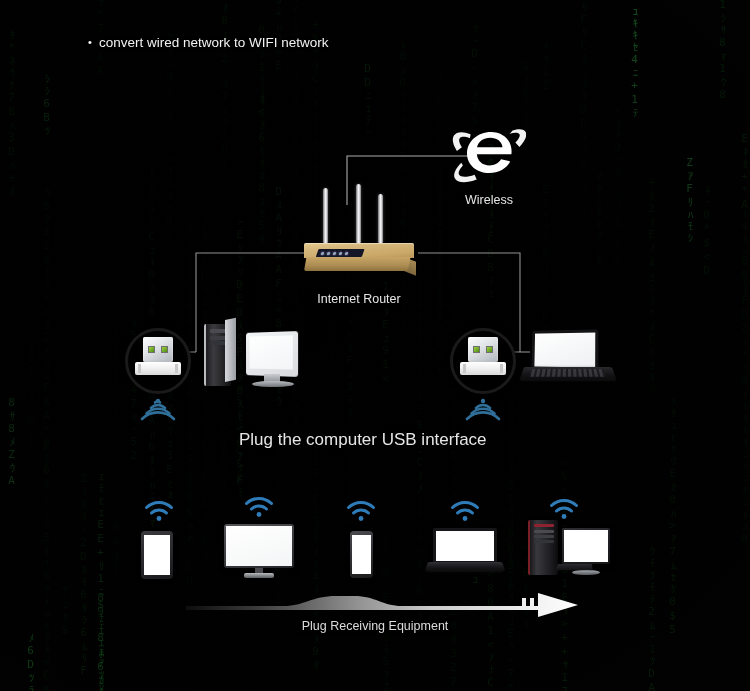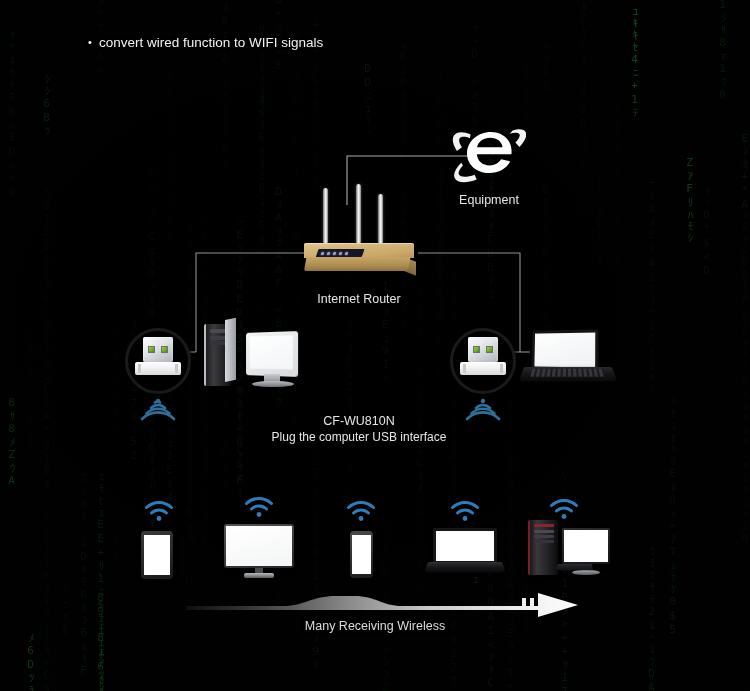--- a/index.html
+++ b/index.html
@@ -416,21 +416,21 @@
       <div class="rain vlit" style="left: 683px; top: 156px;">ZｱFﾘﾊﾓｼ</div>
       <div class="rain " style="left: 700px; top: 184px;">ﾈｰ0*$&lt;D</div>
       <div class="rain " style="left: 716px; top: -54px;">8Zｰﾘ1ｼｻ8ﾏ1ｳ8</div>
       <div class="rain dim" style="left: 738px; top: 254px;">BBﾇFDZﾈ*ﾗ9ﾊｶｶｶｵﾆﾒﾆﾎﾆﾊﾕ0</div>
       <div class="rain dim" style="left: 738px; top: 208px;">ｶ4ﾘ&gt;*ﾋﾏ</div>
       <div class="rain " style="left: 738px; top: 132px;">Eﾈｶ+*A</div>
     </div>
   <div id="vign"></div>
 
   <div id="bullets">
-    <div class="bullet">convert wired function to WIFI signals</div>
+    <div class="bullet">convert wired network to WIFI network</div>
   </div>
 
   <svg id="lines" width="750" height="691">
 
     <polyline points="347,205 347,156 470,156" fill="none" stroke="#c9c9c9" stroke-width="1.1" opacity=".85"></polyline>
 
     <polyline points="345,253 196,253 196,352" fill="none" stroke="#b5b5b5" stroke-width="1.1" opacity=".8"></polyline>
     <polyline points="196,352 172,352" fill="none" stroke="#b5b5b5" stroke-width="1.1" opacity=".8"></polyline>
 
     <polyline points="418,253 520,253 520,352" fill="none" stroke="#b5b5b5" stroke-width="1.1" opacity=".8"></polyline>
@@ -440,21 +440,21 @@
   <div id="internet">
     <svg width="74" height="68" viewBox="0 0 74 68">
       <g fill="#ffffff">
         <path d="M39 14c-13.5 0-24 9.6-24 21.4 0 11.2 9.4 19.6 22.3 19.6 9.6 0 17.4-4.4 20.9-11.6l-9.2-2.2c-2.3 3.9-6.5 6.2-11.5 6.2-7.1 0-12.1-4.3-12.6-11.1h34.5c.1-.9.2-1.9.2-2.9C59.6 22.4 51.1 14 39 14zm-14 15.2c1.3-5.6 6.5-9.4 13.3-9.4 6.7 0 11.5 3.7 12.2 9.4H25z"></path>
         <path d="M18.6 16.3C10.9 13.2 4.6 13.5 1.9 17.6c-2.3 3.6-1 9.2 3 15.3l5-3.6c-2.5-3.9-3.4-7.2-2.3-8.9 1.3-2 5.3-2 10.3-.2l.7-3.9z" opacity=".95"></path>
         <path d="M60.6 12.4c6.9-2 11.7-1.4 13.2 1.9 1.6 3.6-.9 9-6.4 14.6l-4-4.3c3.4-3.4 4.9-6.5 4.2-8.2-.9-2-5-2.1-9.9-.6l2.9-3.4z" opacity=".95"></path>
         <path d="M9.3 44.8C3.2 50.9.9 56.6 2.8 60.3c2.5 4.8 11.3 5.2 21.9 1.3l-2.1-4.8c-7.8 2.8-14.1 2.7-15.6-.2-1-2 .4-5.3 3.9-9.1l-1.6-2.7z" opacity=".95"></path>
       </g>
     </svg>
   </div>
-  <div class="lbl" style="left:452px; top:193px; width:74px;">Equipment</div>
+  <div class="lbl" style="left:452px; top:193px; width:74px;">Wireless</div>
 
   <div id="router">
     <div class="ant a1"></div>
     <div class="ant a2"></div>
     <div class="ant a3"></div>
     <div id="router-top"></div>
     <div id="router-side"></div>
     <div id="router-front">
       <div id="leds">
         <span class="led"></span>
@@ -516,22 +516,21 @@
     </svg>
   </div>
 
   <div id="lap1">
     <div class="lid1">
         <i></i>
       </div>
     <div class="base1"></div>
   </div>
 
-  <div class="lbl" style="left:259px; top:414px; width:200px; font-size:12.5px;">CF-WU810N</div>
-  <div class="lbl" style="left:239px; top:430px; width:240px; font-size:12px;">Plug the computer USB interface</div>
+  <div class="lbl" style="left:239px; top:430px; width:240px; font-size:17px;">Plug the computer USB interface</div>
 
   <div class="wifi-ico" style="left:144px; top:500px;">
     <svg width="30" height="22" viewBox="0 0 30 22">
         <g fill="none" stroke="#2f7cb8" stroke-width="3" stroke-linecap="round">
       <path d="M2.5 7.5c7-6.8 18-6.8 25 0"></path>
           <path d="M7.5 13c4.2-4 10.8-4 15 0"></path>
         </g>
       <circle cx="15" cy="18.5" r="2.4" fill="#2f7cb8"></circle>
       </svg>
   </div>
@@ -616,15 +615,15 @@
           <stop offset="0.18" stop-color="#3b3b3b"></stop>
           <stop offset="0.42" stop-color="#8c8c8c"></stop>
           <stop offset="0.62" stop-color="#c8c8c8"></stop>
           <stop offset="0.85" stop-color="#ededed"></stop>
           <stop offset="1" stop-color="#ffffff"></stop>
         </linearGradient>
       </defs>
       <path d="M0,14 L62,14 L98,14 C118,14 126,4 150,4 L168,4 C190,4 196,14 216,14 L330,14 L330,14 L336,14 L336,6 L340,6 L340,14 L344,14 L344,6 L348,6 L348,14 L352,14 L352,1 L392,13 L352,25 L352,18 L0,18 Z" fill="url(#ag)"></path>
     </svg>
   </div>
-  <div id="arrow-label">Many Receiving Wireless</div>
+  <div id="arrow-label">Plug Receiving Equipment</div>
 
 </div>
 
 </body></html>

